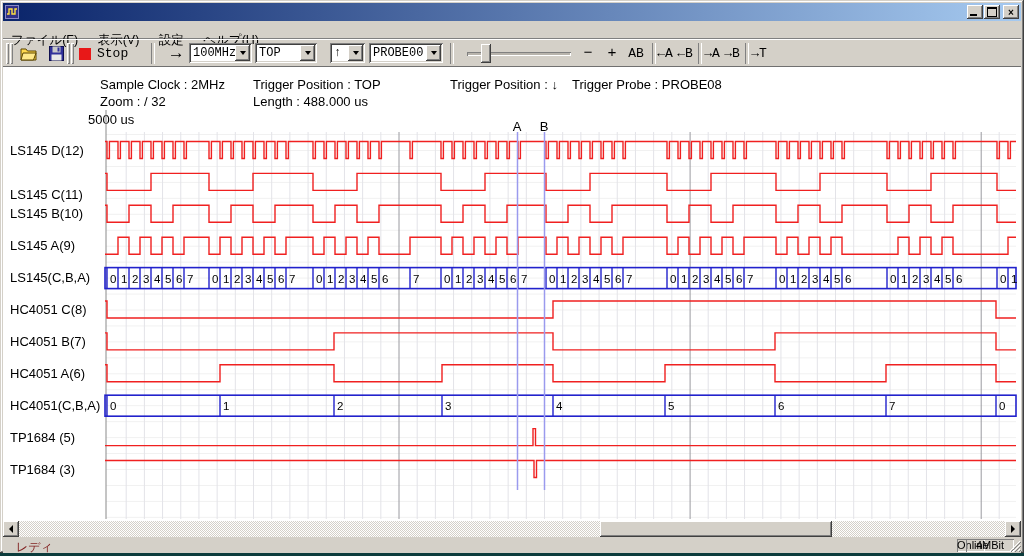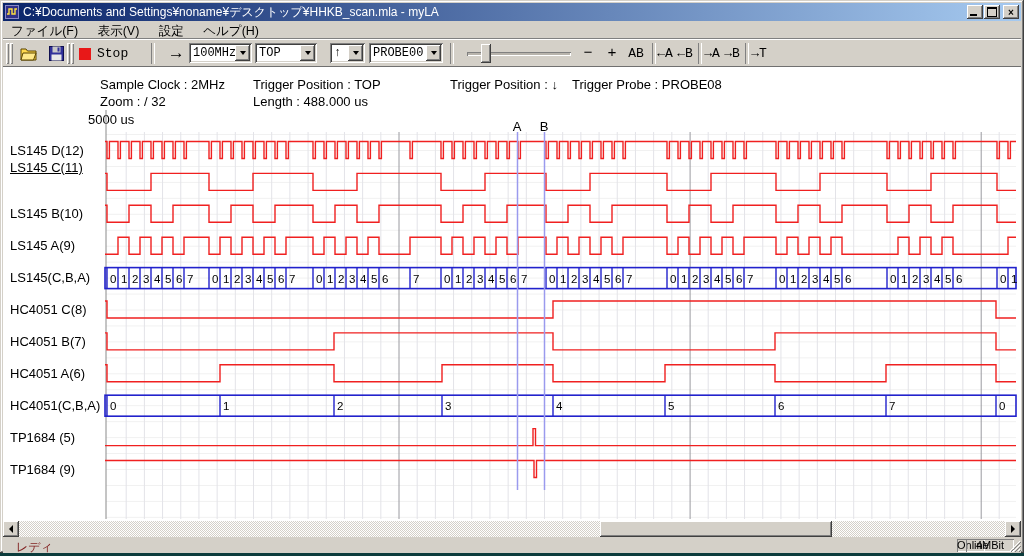--- a/index.html
+++ b/index.html
@@ -14,21 +14,21 @@
   #winbtns{position:absolute;right:2px;top:2px;display:flex;}
   .wbtn{width:16px;height:14px;background:#d4d0c8;margin-left:1px;position:relative;
     box-shadow:inset -1px -1px #404040,inset 1px 1px #fff,inset -2px -2px #808080;
     display:flex;align-items:center;justify-content:center;font-size:10px;font-weight:bold;color:#000;}
   .wbtn.close{margin-left:3px;}
   .glyph-min{position:absolute;left:3px;bottom:3px;width:7px;height:2px;background:#000;}
   .glyph-max{width:8px;height:7px;border:1px solid #000;border-top-width:2px;}
   
   #menubar{position:absolute;left:3px;top:21px;right:3px;height:17px;font-size:12.5px;
     border-bottom:1px solid #808080;}
-  .menu-item{display:inline-block;padding:2px 8px;color:#000;}
+  .menu-item{display:inline-block;padding:11px 8px;color:#000;}
   
   #toolbar{position:absolute;left:3px;top:39px;right:3px;height:27px;border-top:1px solid #fff;
     border-bottom:1px solid #808080;font-family:Liberation Mono, monospace;}
   .grip{position:absolute;top:3px;width:3px;height:21px;background:#d4d0c8;
     box-shadow:inset 1px 1px #fff,inset -1px -1px #808080;}
   .tsep{position:absolute;top:3px;width:2px;height:21px;border-left:1px solid #808080;border-right:1px solid #fff;}
   .tbtn{position:absolute;top:2px;height:23px;display:flex;align-items:center;justify-content:center;
     font-size:13px;color:#000;}
   .combo{position:absolute;top:3px;height:20px;background:#fff;
     box-shadow:inset 1px 1px #808080,inset -1px -1px #fff,inset 2px 2px #404040,inset -2px -2px #d4d0c8;}
@@ -69,21 +69,20 @@
 <body>
 
 <div id="window">
 
   <div id="titlebar">
     <svg id="app-icon" viewBox="0 0 14 14">
       <rect x="0" y="0" width="14" height="14" fill="#8888c8"></rect>
       <rect x="1" y="1" width="12" height="12" fill="#303088"></rect>
       <polyline points="2,9 4,9 4,4 7,4 7,9 10,9 10,4 12,4" fill="none" stroke="#ffe040" stroke-width="1.4"></polyline>
     </svg>
-    <span class="ttl">C:¥Documents and Settings¥noname¥デスクトップ¥HHKB_scan.mla - myLA</span>
     <div id="winbtns">
       <div class="wbtn">
           <span class="glyph-min"></span>
         </div>
       <div class="wbtn">
           <span class="glyph-max"></span>
         </div>
       <div class="wbtn close">
           <span>×</span>
         </div>
@@ -203,30 +202,30 @@
   <div class="info" style="left:572px;top:77px">Trigger Probe : PROBE08</div>
   <div class="info" style="left:100px;top:94px">Zoom : /  32</div>
   <div class="info" style="left:253px;top:94px">Length : 488.000 us</div>
   <div class="info" style="left:88px;top:112px">5000 us</div>
 
   <div class="cursor-flag" style="left:511px">A</div>
   <div class="cursor-flag" style="left:538px">B</div>
 
   <div id="channel-labels">
       <div class="ch-label" style="top: 142.5px;">LS145 D(12)</div>
-      <div class="ch-label" style="top: 160px; text-decoration: underline;">LS145 C(11)</div>
+      <div class="ch-label" style="top: 187px;">LS145 C(11)</div>
       <div class="ch-label" style="top: 206.3px;">LS145 B(10)</div>
       <div class="ch-label" style="top: 238.2px;">LS145 A(9)</div>
       <div class="ch-label" style="top: 270.1px;">LS145(C,B,A)</div>
       <div class="ch-label" style="top: 302px;">HC4051 C(8)</div>
       <div class="ch-label" style="top: 333.9px;">HC4051 B(7)</div>
       <div class="ch-label" style="top: 365.8px;">HC4051 A(6)</div>
       <div class="ch-label" style="top: 397.7px;">HC4051(C,B,A)</div>
       <div class="ch-label" style="top: 429.6px;">TP1684 (5)</div>
-      <div class="ch-label" style="top: 461.5px;">TP1684 (9)</div>
+      <div class="ch-label" style="top: 461.5px;">TP1684 (3)</div>
     </div>
 
   <svg id="wave" width="1024" height="556">
       <g>
         <line x1="106" y1="134.55" x2="1016" y2="134.55" stroke="#f1f1f1"></line>
         <line x1="106" y1="150.5" x2="1016" y2="150.5" stroke="#f1f1f1"></line>
         <line x1="106" y1="166.45000000000002" x2="1016" y2="166.45000000000002" stroke="#f1f1f1"></line>
         <line x1="106" y1="182.4" x2="1016" y2="182.4" stroke="#f1f1f1"></line>
         <line x1="106" y1="198.35000000000002" x2="1016" y2="198.35000000000002" stroke="#f1f1f1"></line>
         <line x1="106" y1="214.3" x2="1016" y2="214.3" stroke="#f1f1f1"></line>

